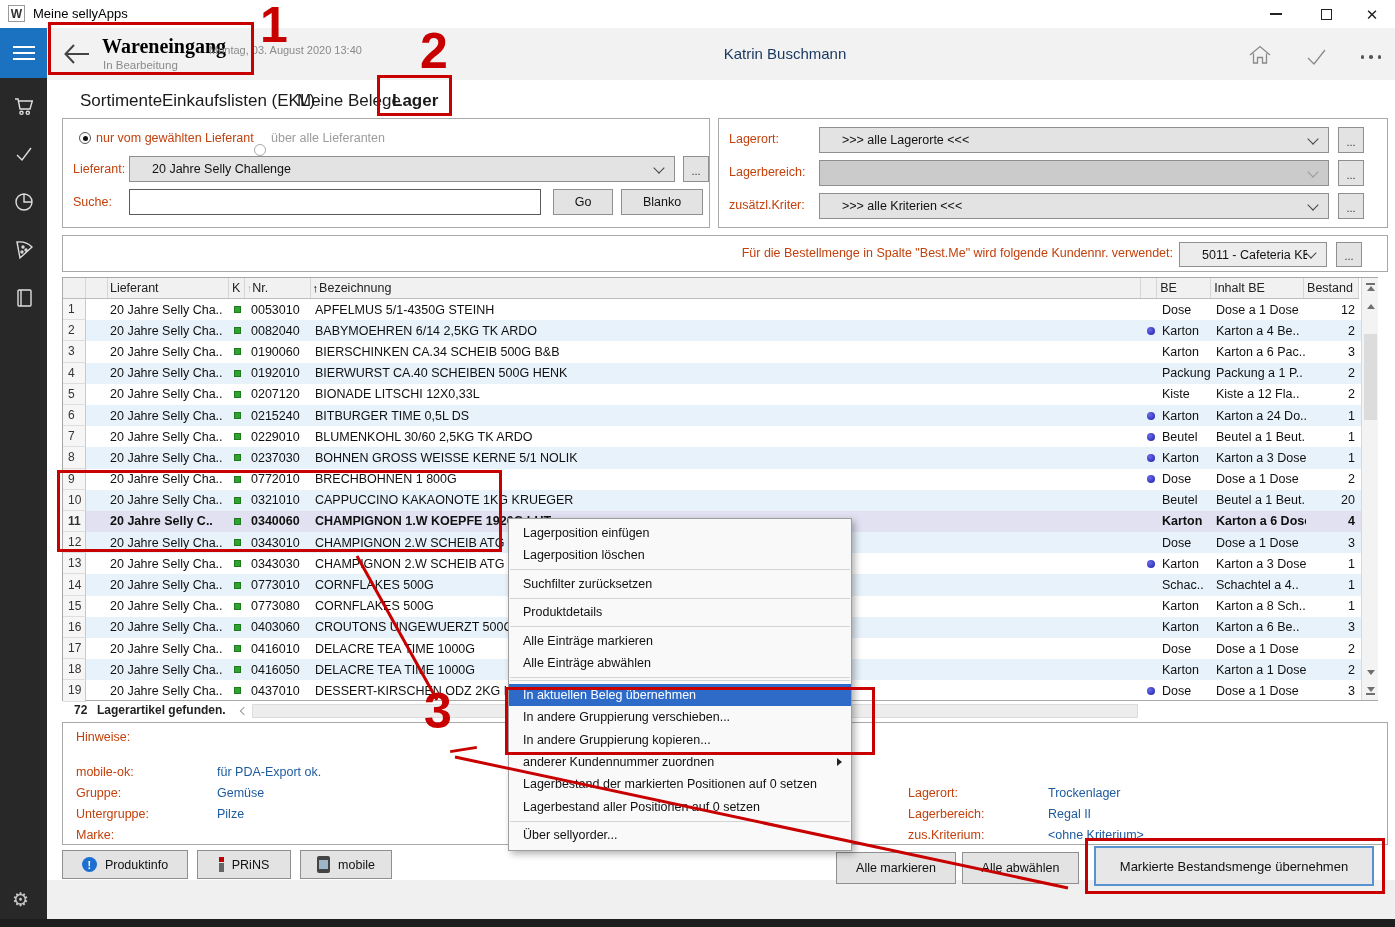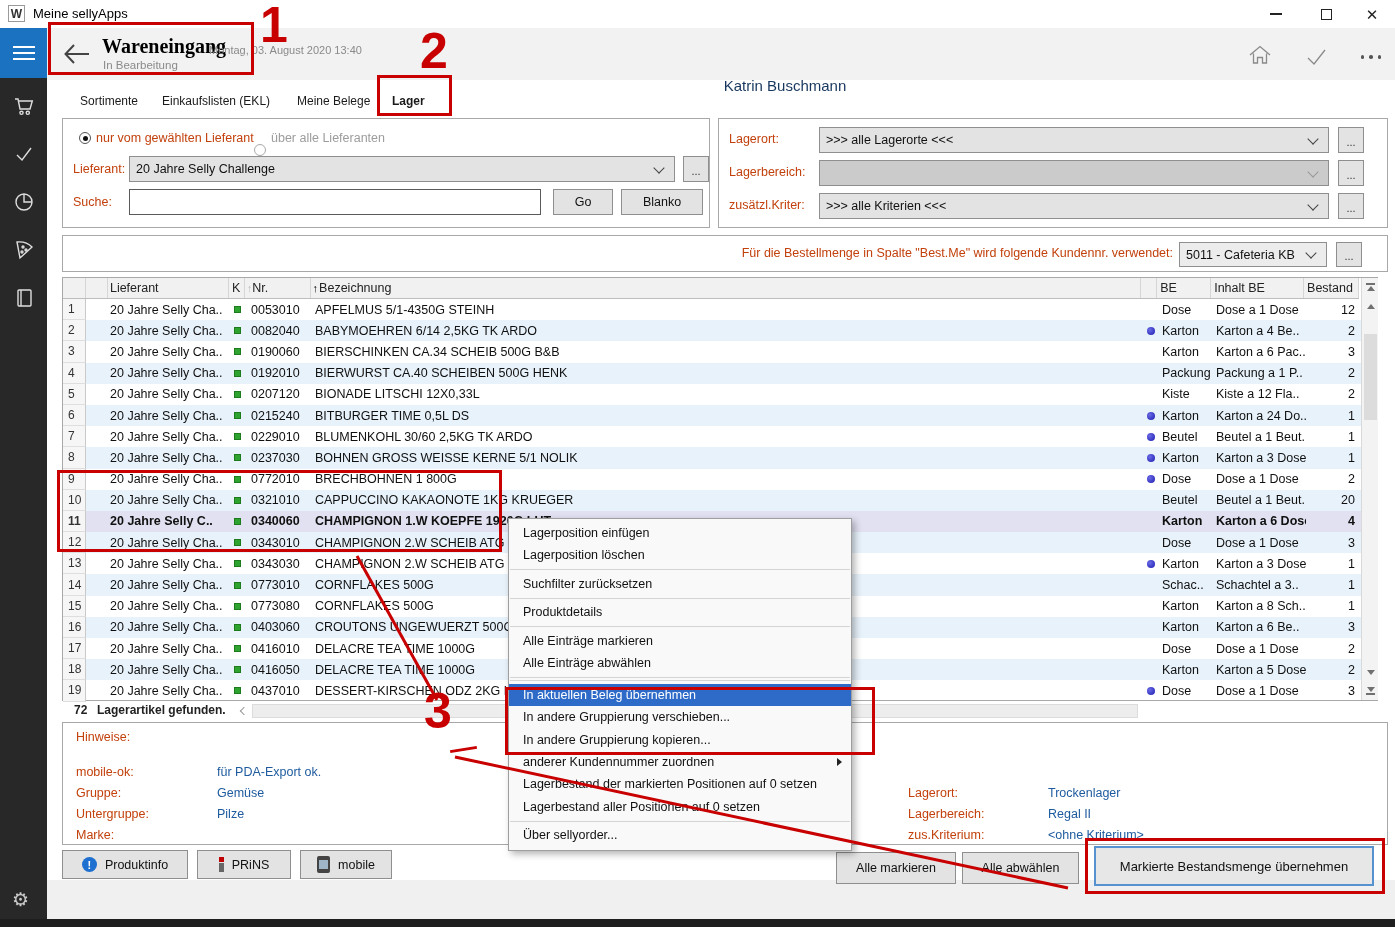--- a/index.html
+++ b/index.html
@@ -21,34 +21,34 @@
   #hamburger{left:0;top:28px;width:47px;height:50px;background:#1b72c0;display:flex;flex-direction:column;justify-content:center;align-items:center;gap:4px;}
   #hamburger .bar{width:22px;height:2px;background:#fff;}
   .side-icon{left:11px;width:25px;height:25px;display:flex;align-items:center;justify-content:center;}
   .side-icon svg{stroke:#dedede;fill:none;stroke-width:1.4;}
   #gear-icon{left:12px;top:888px;font-size:19px;color:#c9c9c9;}
   #bottom-strip{left:0;top:919px;width:1395px;height:8px;background:#1e1e1e;}
   #grey-strip{left:47px;top:880px;width:1348px;height:39px;background:#f0f0f0;z-index:0;}
   
   #header{left:47px;top:28px;width:1348px;height:52px;background:#f2f2f2;}
   #page-title{left:102px;top:35px;font-size:20px;font-weight:bold;color:#000;}
-  #user-name{left:705px;top:45px;width:160px;text-align:center;font-size:15px;color:#17375e;margin-top:32px;}
+  #user-name{left:705px;top:45px;width:160px;text-align:center;font-size:15px;color:#17375e;}
   .hdr-icon{top:42px;width:28px;height:26px;display:flex;align-items:center;justify-content:center;}
   .hdr-icon svg{stroke:#8a8a8a;fill:none;stroke-width:1.3;}
   #ellipsis-icon{display:flex;gap:5px;align-items:center;}
   #ellipsis-icon i{width:3.5px;height:3.5px;border-radius:50%;background:#555;display:block;}
   
-  .tab{top:90px;font-size:12px;color:#1a1a1a;height:22px;display:flex;align-items:center;}
+  .tab{top:90px;font-size:17px;color:#1a1a1a;height:22px;display:flex;align-items:center;}
   .tab.active{font-weight:bold;}
   
   .panel{background:#fff;border:1px solid #a8a8a8;}
   .lbl{font-size:12.5px;color:#c2410c;white-space:nowrap;}
   .combo{background:#e3e3e3;border:1px solid #8f8f8f;display:flex;align-items:center;}
   .combo.disabled{background:#cbcbcb;}
-  .combo-val{flex:1;padding-left:6px;font-size:12.5px;color:#111;white-space:nowrap;overflow:hidden;}
+  .combo-val{flex:1;padding-left:22px;font-size:12.5px;color:#111;white-space:nowrap;overflow:hidden;}
   .chev{width:8px;height:8px;border-right:1.5px solid #444;border-bottom:1.5px solid #444;
         transform:rotate(45deg);margin-right:11px;margin-top:-3px;flex:none;}
   .combo.disabled .chev{border-color:#999;}
   .btn{background:#e3e3e3;border:1px solid #8f8f8f;font-size:12.5px;color:#111;
        display:flex;align-items:center;justify-content:center;white-space:nowrap;}
   .dots-btn{background:#e3e3e3;border:1px solid #8f8f8f;font-size:11px;color:#333;
        display:flex;align-items:flex-end;justify-content:center;padding-bottom:4px;}
   .radio{width:12px;height:12px;border:1px solid #555;border-radius:50%;background:#fff;position:relative;}
   .radio.sel::after{content:"";position:absolute;left:2.5px;top:2.5px;width:5px;height:5px;border-radius:50%;background:#111;}
   .radio.dis{border-color:#a9a9a9;}
@@ -478,21 +478,21 @@
         <div class="tc c0 rn">14</div>
         <div class="tc c1"></div>
         <div class="tc c2">20 Jahre Selly Cha..</div>
         <div class="tc c3">
           <span class="ksq"></span>
         </div>
         <div class="tc c4">0773010</div>
         <div class="tc c5">CORNFLAKES 500G</div>
         <div class="tc c6"></div>
         <div class="tc c7">Schac..</div>
-        <div class="tc c8">Schachtel a 3..</div>
+        <div class="tc c8">Schachtel a 4..</div>
         <div class="tc c9">1</div>
       </div>
       <div class="trow">
         <div class="tc c0 rn">15</div>
         <div class="tc c1"></div>
         <div class="tc c2">20 Jahre Selly Cha..</div>
         <div class="tc c3">
           <span class="ksq"></span>
         </div>
         <div class="tc c4">0773080</div>
@@ -534,21 +534,21 @@
         <div class="tc c0 rn">18</div>
         <div class="tc c1"></div>
         <div class="tc c2">20 Jahre Selly Cha..</div>
         <div class="tc c3">
           <span class="ksq"></span>
         </div>
         <div class="tc c4">0416050</div>
         <div class="tc c5">DELACRE TEA TIME 1000G</div>
         <div class="tc c6"></div>
         <div class="tc c7">Karton</div>
-        <div class="tc c8">Karton a 5 Dose</div>
+        <div class="tc c8">Karton a 1 Dose</div>
         <div class="tc c9">2</div>
       </div>
       <div class="trow">
         <div class="tc c0 rn">19</div>
         <div class="tc c1"></div>
         <div class="tc c2">20 Jahre Selly Cha..</div>
         <div class="tc c3">
           <span class="ksq"></span>
         </div>
         <div class="tc c4">0437010</div>

